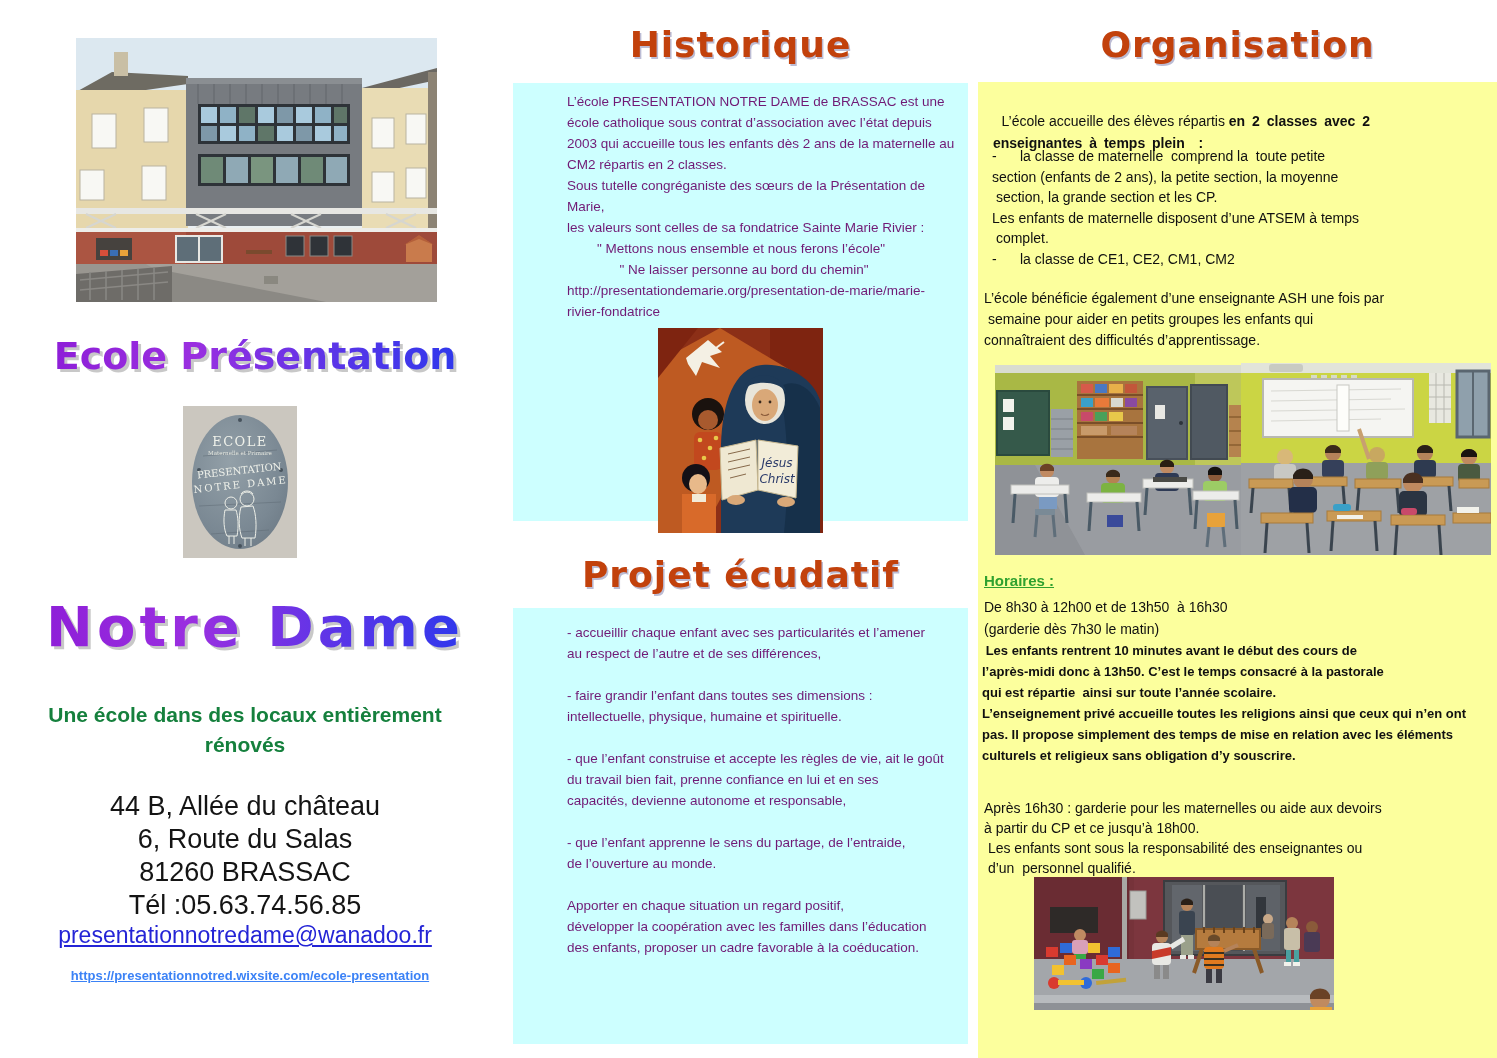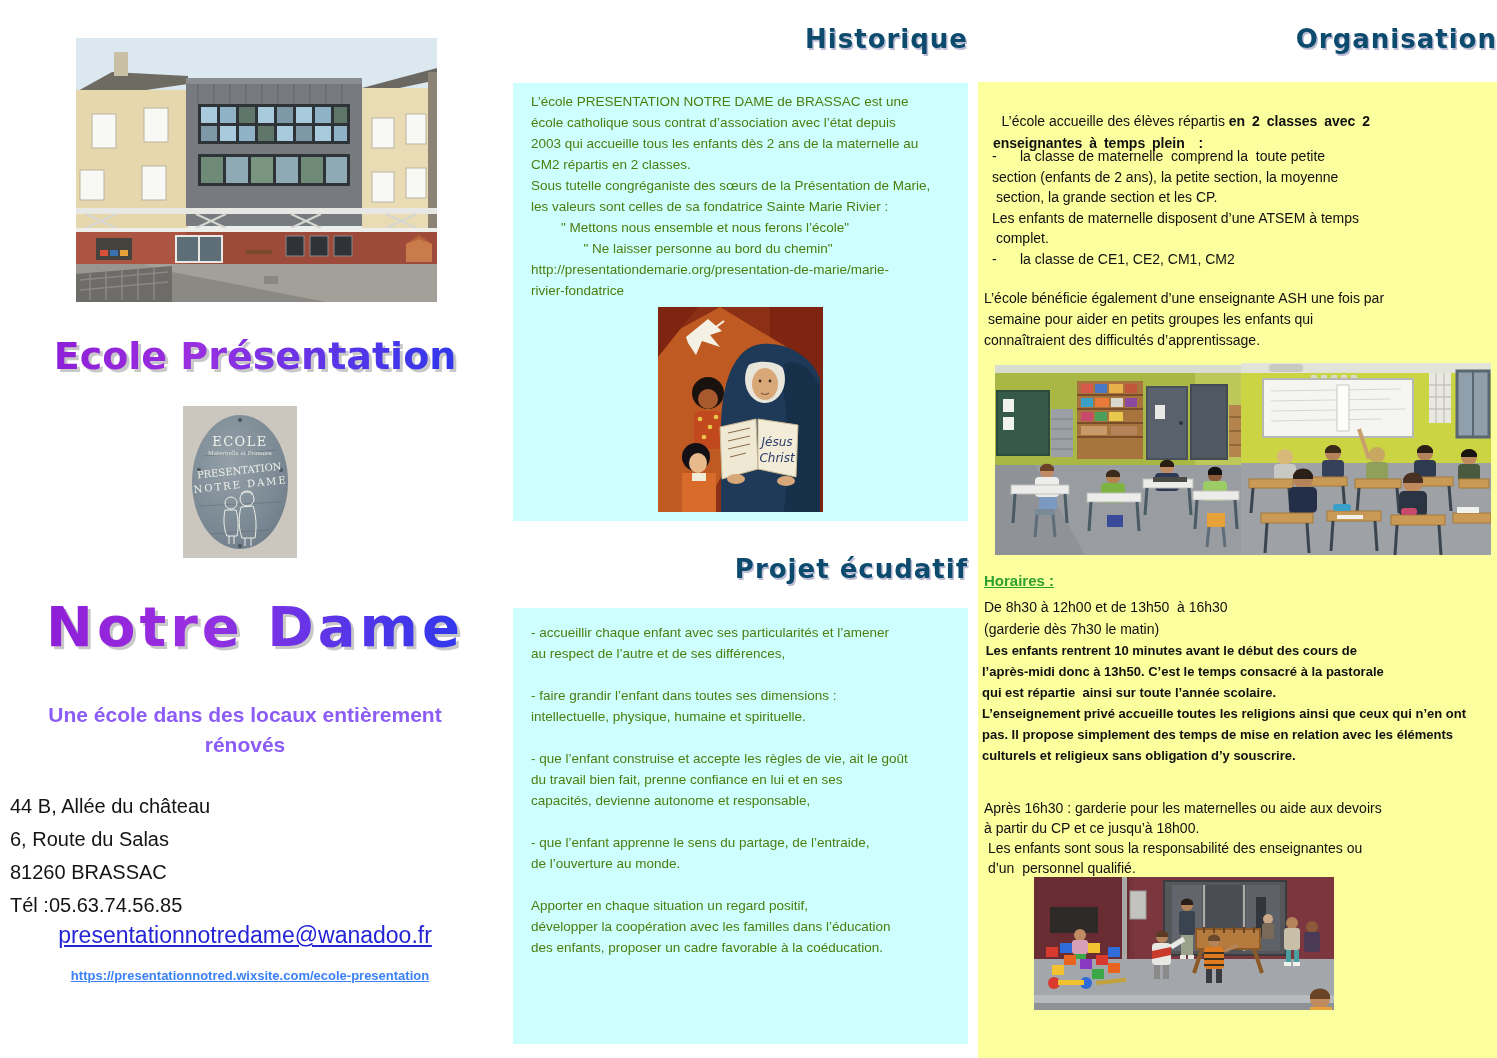--- a/index.html
+++ b/index.html
@@ -1,34 +1,34 @@
 <!DOCTYPE html>
 <html><head>
 <meta charset="utf-8">
 <style>
   html,body{margin:0;padding:0;background:#ffffff;}
   .page{position:relative;width:1497px;height:1058px;background:#ffffff;overflow:hidden;
         font-family:"Liberation Sans","DejaVu Sans",sans-serif;}
-  .heading{position:absolute;text-align:right;font-weight:bold;color:#0c4a6e;font-size:26px;
+  .heading{position:absolute;text-align:center;font-weight:bold;color:#c2410c;font-size:36px;
            font-family:"DejaVu Sans",sans-serif;text-shadow:1.5px 1.5px 0 #BCBCD4;letter-spacing:1px;}
   .cyan-box{position:absolute;background:#CDFFFF;}
   .yellow-panel{position:absolute;background:#FCFF9D;}
-  .mtext{white-space:pre-wrap;font-size:13.5px;line-height:21px;color:#4d7c0f;padding:8px 10px 0 18px;}
+  .mtext{white-space:pre-wrap;font-size:13.5px;line-height:21px;color:#701a75;padding:8px 10px 0 18px;margin-left:36px;}
   .rtext{position:absolute;white-space:pre-wrap;font-size:14px;line-height:20px;color:#101010;}
   .b{font-weight:bold;word-spacing:3px;}
   .italic-underline{font-style:italic;text-decoration:underline;}
   .grad-wrap{position:absolute;text-align:center;}
   .grad-text{font-weight:bold;font-family:"DejaVu Sans",sans-serif;
              background:linear-gradient(90deg,#8E1FD8 0%,#9A2FE0 35%,#5A35E8 70%,#3038EC 100%);
              -webkit-background-clip:text;background-clip:text;color:transparent;
              filter:drop-shadow(3px 3px 0 #C8C8C8);}
-  .red-note{position:absolute;white-space:pre-line;text-align:center;color:#8b5cf6;font-weight:bold;
+  .red-note{position:absolute;white-space:pre-line;text-align:center;color:#15803d;font-weight:bold;
             font-size:21px;line-height:30px;}
-  .address{position:absolute;white-space:pre-line;text-align:left;color:#141414;
-           font-size:20px;line-height:33px;}
+  .address{position:absolute;white-space:pre-line;text-align:center;color:#141414;
+           font-size:27px;line-height:33px;}
   .email-link{position:absolute;text-align:center;color:#2424D6;font-size:23px;
               text-decoration:underline;cursor:pointer;}
   .website-link{position:absolute;text-align:center;color:#3b82f6;font-weight:bold;font-size:13px;
                 text-decoration:underline;cursor:pointer;font-family:"Liberation Sans",sans-serif;}
   .horaires-label{position:absolute;color:#2FA12F;font-weight:bold;font-size:15px;
                   text-decoration:underline;}
   .photo{position:absolute;line-height:0;}
   svg{display:block;}
 </style>
 </head>

